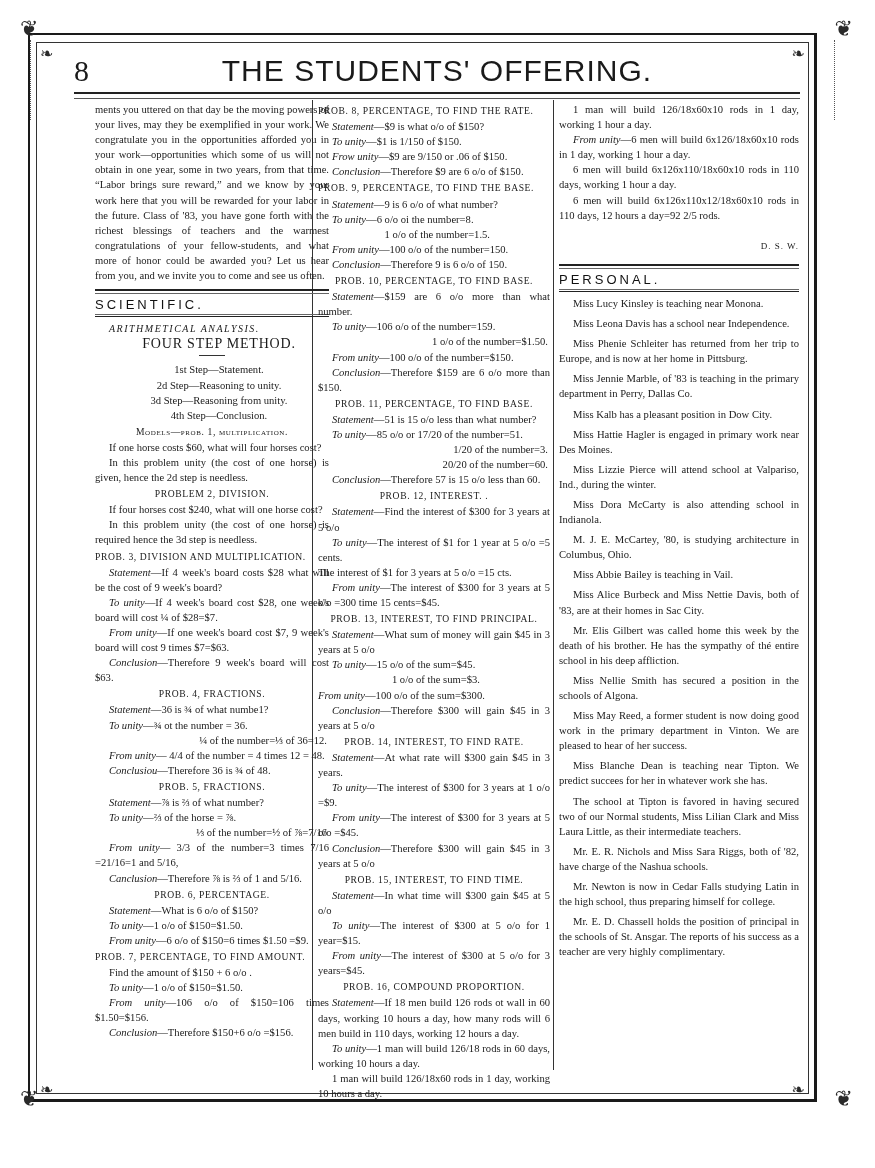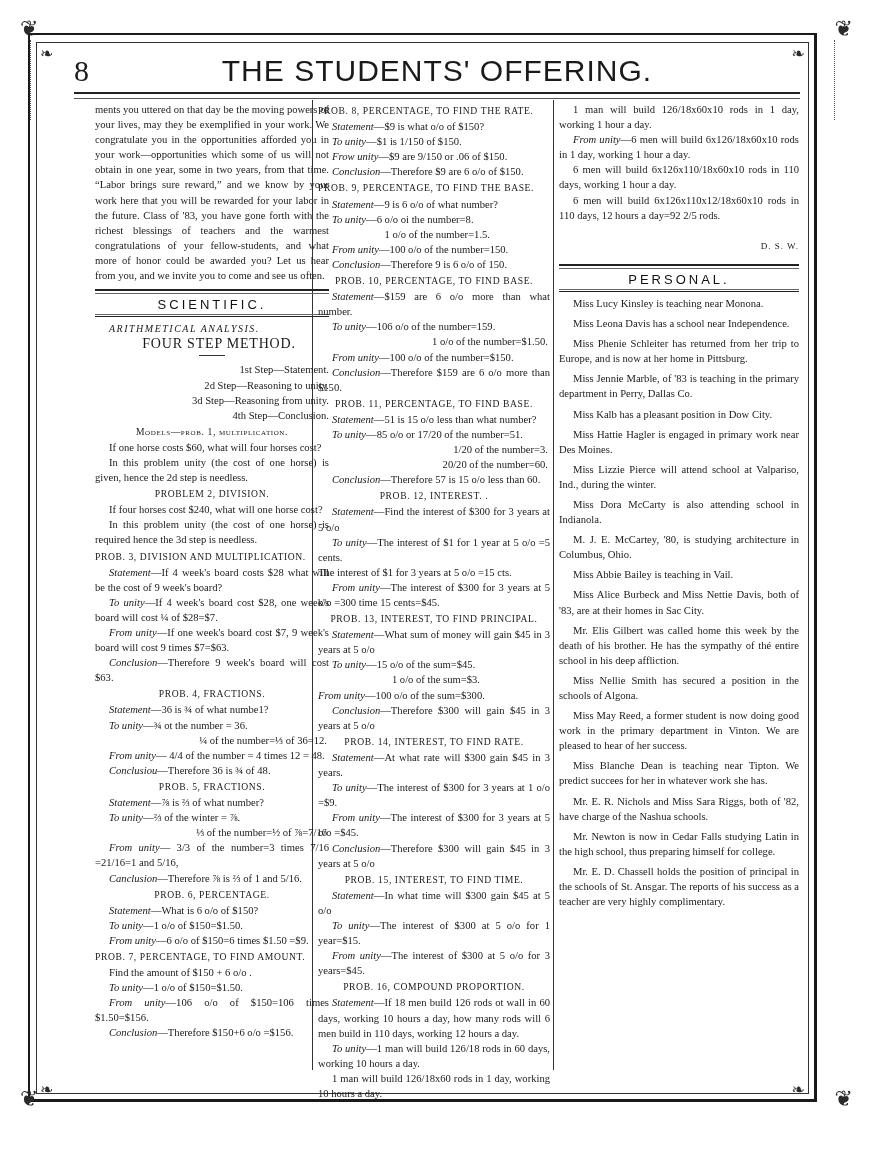--- a/index.html
+++ b/index.html
@@ -37,25 +37,25 @@
   .divider.d1 { left:312px; height:970px; }
   .divider.d2 { left:553px; height:970px; }
 
   .col p { margin:0; text-indent:14px; }
   .col p.noind { text-indent:0; }
   .col .prob { text-align:center; font-variant:small-caps; font-size:9.6px; letter-spacing:0.6px; text-indent:0; margin:1px 0; }
   .col .prob.left { text-align:left; }
   .col em { font-style:italic; }
   .col .ctr { text-align:right; text-indent:0; padding-right:2px; }
   .col .sig { text-align:right; font-variant:small-caps; font-size:9px; letter-spacing:1px; margin-top:16px; }
-  .col .step { text-indent:14px; text-align:right; }
+  .col .step { text-indent:14px; text-align:center; }
 
   .sec-head { margin:6px 0 4px 0; }
   .sec-head .r1 { border-top:2px solid #222; border-bottom:1px solid #666; height:2px; }
-  .sec-head .label { text-align:center; font-family:"Liberation Sans","DejaVu Sans",sans-serif; font-size:13px;
+  .sec-head .label { text-align:left; font-family:"Liberation Sans","DejaVu Sans",sans-serif; font-size:13px;
                      letter-spacing:3px; padding:3px 0 2px 0; color:#111; }
   .sec-head .r2 { border-top:1px solid #666; border-bottom:1px solid #222; height:1px; }
 
   .sub-title { font-style:italic; font-size:10px; letter-spacing:1.5px; margin-top:3px; text-indent:0; }
   .sub-sub { text-align:center; font-variant:small-caps; font-size:14px; letter-spacing:0.8px; text-indent:0; }
   .short-rule { width:26px; height:1px; background:#333; margin:4px auto 6px auto; }
   .personal p { margin-bottom:5px; }
 </style>
 </head>
 <body>
@@ -116,21 +116,21 @@
 
   <p class="prob">PROB. 4, FRACTIONS.</p>
   <p><em>Statement</em><span>—36 is ¾ of what numbe1?</span></p>
   <p><em>To unity</em><span>—¾ ot the number = 36.</span></p>
   <p class="ctr">¼ of the number=⅓ of 36=12.</p>
   <p><em>From unity</em><span>— 4/4 of the number = 4 times 12 = 48.</span></p>
   <p><em>Conclusiou</em><span>—Therefore 36 is ¾ of 48.</span></p>
 
   <p class="prob">PROB. 5, FRACTIONS.</p>
   <p><em>Statement</em><span>—⅞ is ⅔ of what number?</span></p>
-  <p><em>To unity</em><span>—⅔ of the winter = ⅞.</span></p>
+  <p><em>To unity</em><span>—⅔ of the horse = ⅞.</span></p>
   <p class="ctr">⅓ of the number=½ of ⅞=7/16</p>
   <p><em>From unity</em><span>— 3/3 of the number=3 times 7/16 =21/16=1 and 5/16,</span></p>
   <p><em>Canclusion</em><span>—Therefore ⅞ is ⅔ of 1 and 5/16.</span></p>
 
   <p class="prob">PROB. 6, PERCENTAGE.</p>
   <p><em>Statement</em><span>—What is 6 o/o of $150?</span></p>
   <p><em>To unity</em><span>—1 o/o of $150=$1.50.</span></p>
   <p><em>From unity</em><span>—6 o/o of $150=6 times $1.50 =$9.</span></p>
 
   <p class="prob left">PROB. 7, PERCENTAGE, TO FIND AMOUNT.</p>
@@ -220,17 +220,18 @@
     <p>Miss Hattie Hagler is engaged in primary work near Des Moines.</p>
     <p>Miss Lizzie Pierce will attend school at Valpariso, Ind., during the winter.</p>
     <p>Miss Dora McCarty is also attending school in Indianola.</p>
     <p>M. J. E. McCartey, '80, is studying architecture in Columbus, Ohio.</p>
     <p>Miss Abbie Bailey is teaching in Vail.</p>
     <p>Miss Alice Burbeck and Miss Nettie Davis, both of '83, are at their homes in Sac City.</p>
     <p>Mr. Elis Gilbert was called home this week by the death of his brother. He has the sympathy of thé entire school in his deep affliction.</p>
     <p>Miss Nellie Smith has secured a position in the schools of Algona.</p>
     <p>Miss May Reed, a former student is now doing good work in the primary department in Vinton. We are pleased to hear of her success.</p>
     <p>Miss Blanche Dean is teaching near Tipton. We predict succees for her in whatever work she has.</p>
+    <p>The school at Tipton is favored in having secured two of our Normal students, Miss Lilian Clark and Miss Laura Little, as their intermediate teachers.</p>
     <p>Mr. E. R. Nichols and Miss Sara Riggs, both of '82, have charge of the Nashua schools.</p>
     <p>Mr. Newton is now in Cedar Falls studying Latin in the high school, thus preparing himself for college.</p>
     <p>Mr. E. D. Chassell holds the position of principal in the schools of St. Ansgar. The reports of his success as a teacher are very highly complimentary.</p>
   </div>
 </div>
 
 </body></html>

